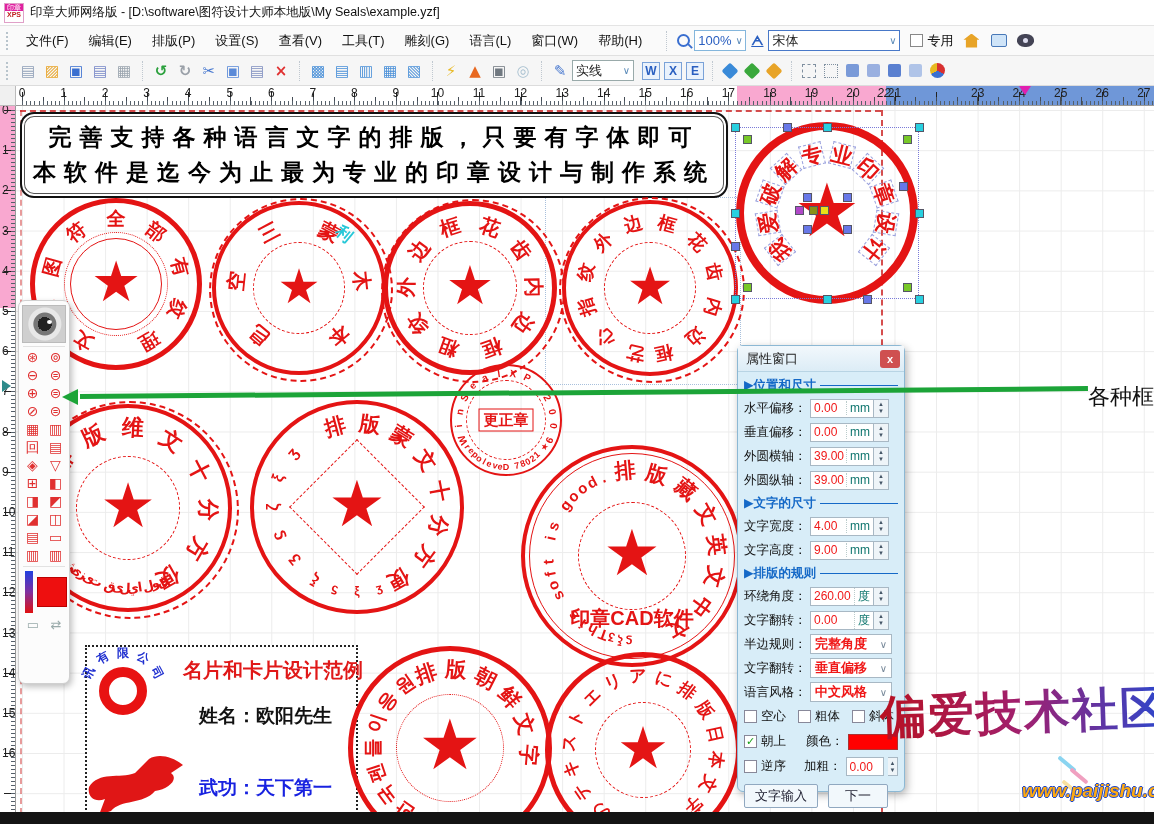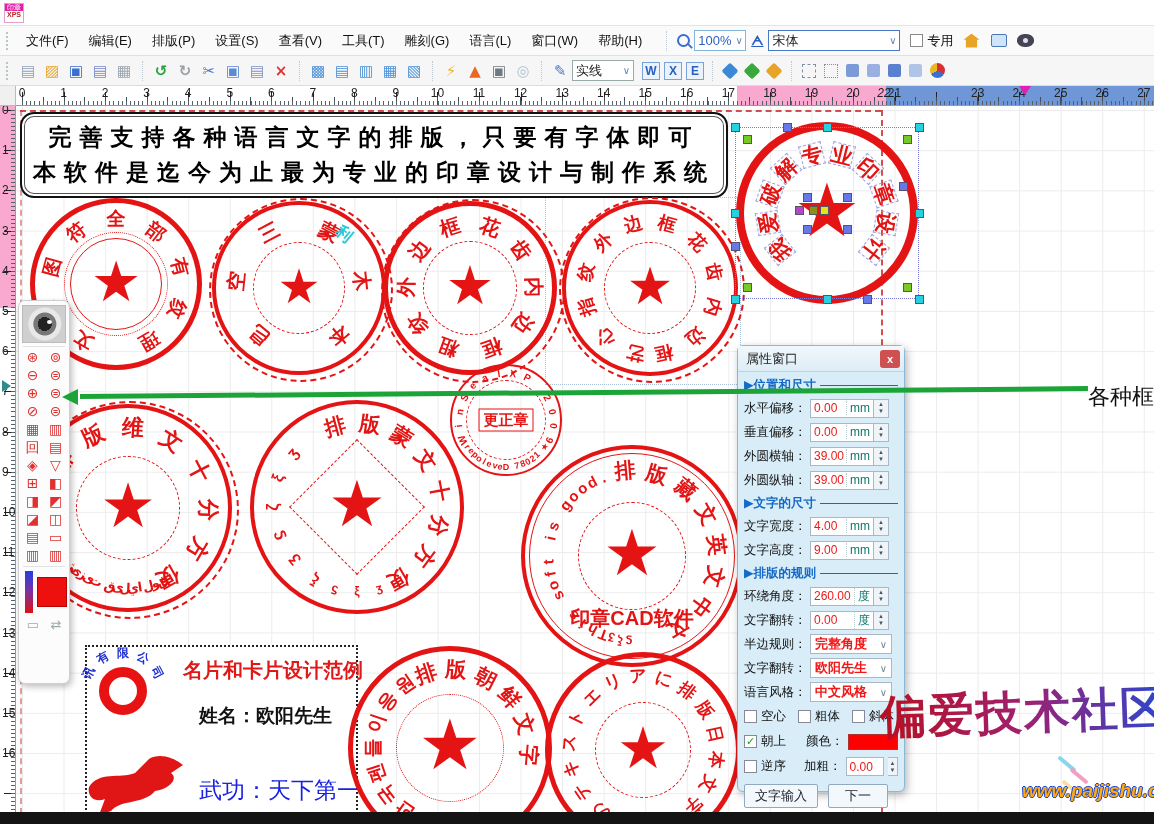--- a/index.html
+++ b/index.html
@@ -64,21 +64,21 @@
 .seal .slabel{position:absolute;left:50%;font-weight:bold;white-space:nowrap;transform:translate(-50%,-50%)}
 .diamond{position:absolute;transform:rotate(45deg)}
 #selrect{position:absolute;border:1px dotted #7a7ad8}
 .hnd{position:absolute;width:9px;height:9px;border:1px solid #556;z-index:40}
 #sel4rect{position:absolute;left:529px;top:91px;width:196px;height:188px;border:1px dotted #a8c0dc}
 
 #card{position:absolute;left:69px;top:539px;width:273px;height:172px;border:2px dotted #222;background:#fff;z-index:6}
 #card .title{position:absolute;left:96px;top:10px;font-size:20px;font-weight:bold;color:#e01818;white-space:nowrap}
 #card .row1{position:absolute;left:112px;top:56px;font-size:19px;font-weight:bold;color:#111;white-space:nowrap}
 #card .row2{position:absolute;left:118px;top:90px;font-size:19px;font-weight:bold;color:#111;white-space:nowrap}
-#card .row3{position:absolute;left:112px;top:128px;font-size:23px;font-weight:normal;color:#1822e0;white-space:nowrap}
+#card .row3{position:absolute;left:112px;top:128px;font-size:19px;font-weight:bold;color:#1822e0;white-space:nowrap}
 #cardlogo{position:absolute;left:6px;top:14px;width:60px;height:60px}
 #cardlogo .ring{position:absolute;left:6px;top:6px;width:48px;height:48px;border:10px solid #e81212;border-radius:50%}
 #animal{position:absolute;left:-2px;top:102px;width:104px;height:68px}
 
 #ltp{left:18px;top:300px;width:52px;height:384px;background:#fcfcfc;border:1px solid #d0d0d0;border-radius:7px;box-shadow:2px 3px 6px rgba(0,0,0,.25);z-index:30;padding:3px 2px}
 #eyeimg{width:44px;height:38px;margin:1px auto 3px;background:radial-gradient(circle at 52% 50%,#222 0 7px,#777 7px 11px,#e8e8e8 12px 16px,#cfcfcf 17px);border:1px solid #bbb;position:relative;overflow:hidden}
 #eyeimg:after{content:"";position:absolute;left:24px;top:14px;width:5px;height:4px;background:#fff;border-radius:50%}
 .ltp-grid{display:grid;grid-template-columns:1fr 1fr;justify-items:center;row-gap:3px}
 .ltpi{color:#e03030;font-size:14px;line-height:15px;font-family:"DejaVu Sans",sans-serif;cursor:default}
 .ltp-sep{border-top:1px solid #e2e2e2;margin:3px 2px}
@@ -118,20 +118,21 @@
 #blackbar{left:0;top:812px;width:1154px;height:12px;background:#141414;z-index:80}
 </style>
 </head>
 <body>
 
 <div class="abs" id="titlebar">
   <span id="appicon">
       <span class="t">印章</span>
       <span class="b">XPS</span>
     </span>
+  <span style="font-size:12.5px">印章大师网络版 - [D:\software\图符设计大师本地版\My Seals\example.yzf]</span>
 </div>
 
 <div class="abs" id="menubar">
   <span class="grip"></span>
   <span id="menuitems" style="display:flex">
       <span class="menu-item">文件(F)</span>
       <span class="menu-item">编辑(E)</span>
       <span class="menu-item">排版(P)</span>
       <span class="menu-item">设置(S)</span>
       <span class="menu-item">查看(V)</span>
@@ -718,21 +719,21 @@
         <div class="frow">
           <span class="flabel">半边规则：</span>
           <span class="selbox2">
             <span class="fval" style="flex: 1 1 0%;">完整角度</span>
             <span class="chev">∨</span>
           </span>
         </div>
         <div class="frow">
           <span class="flabel">文字翻转：</span>
           <span class="selbox2">
-            <span class="fval" style="flex: 1 1 0%;">欧阳先生</span>
+            <span class="fval" style="flex: 1 1 0%;">垂直偏移</span>
             <span class="chev">∨</span>
           </span>
         </div>
         <div class="frow">
           <span class="flabel">语言风格：</span>
           <span class="selbox2">
             <span class="fval" style="flex: 1 1 0%;">中文风格</span>
             <span class="chev">∨</span>
           </span>
         </div>

